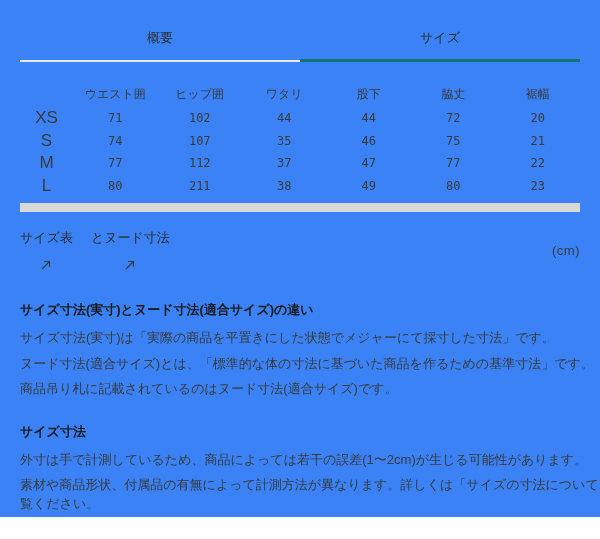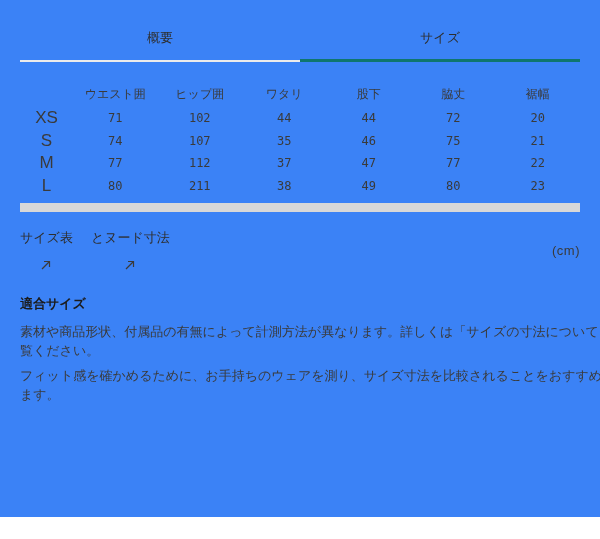--- a/index.html
+++ b/index.html
@@ -126,23 +126,38 @@
       <span>
         <svg width="12" height="12" viewBox="0 0 12 12" fill="none">
           <path d="M2 10 L9.5 2.5" stroke="#3a3a3a" stroke-width="1.2"></path>
           <path d="M4 2.5 H9.5 V8" stroke="#3a3a3a" stroke-width="1.2"></path>
         </svg>
       </span>
     </a>
     <span class="unit">(cm)</span>
   </div>
 
+  <div class="section">
+    <div class="sec-heading">サイズ寸法(実寸)とヌード寸法(適合サイズ)の違い</div>
+    <div class="para">
+      <div class="line">サイズ寸法(実寸)は「実際の商品を平置きにした状態でメジャーにて採寸した寸法」です。</div>
+    </div>
+    <div class="para">
+      <div class="line">ヌード寸法(適合サイズ)とは、「標準的な体の寸法に基づいた商品を作るための基準寸法」です。</div>
+    </div>
+    <div class="para">
+      <div class="line">商品吊り札に記載されているのはヌード寸法(適合サイズ)です。</div>
+    </div>
+  </div>
 
   <div class="section second">
-    <div class="sec-heading">適合サイズ</div>
+    <div class="sec-heading">サイズ寸法</div>
+    <div class="para">
+      <div class="line">外寸は手で計測しているため、商品によっては若干の誤差(1〜2cm)が生じる可能性があります。</div>
+    </div>
     <div class="para">
       <div class="line">素材や商品形状、付属品の有無によって計測方法が異なります。詳しくは「サイズの寸法について」をご</div>
       <div class="line">覧ください。</div>
     </div>
     <div class="para">
       <div class="line">フィット感を確かめるために、お手持ちのウェアを測り、サイズ寸法を比較されることをおすすめいたし</div>
       <div class="line">ます。</div>
     </div>
   </div>
 

